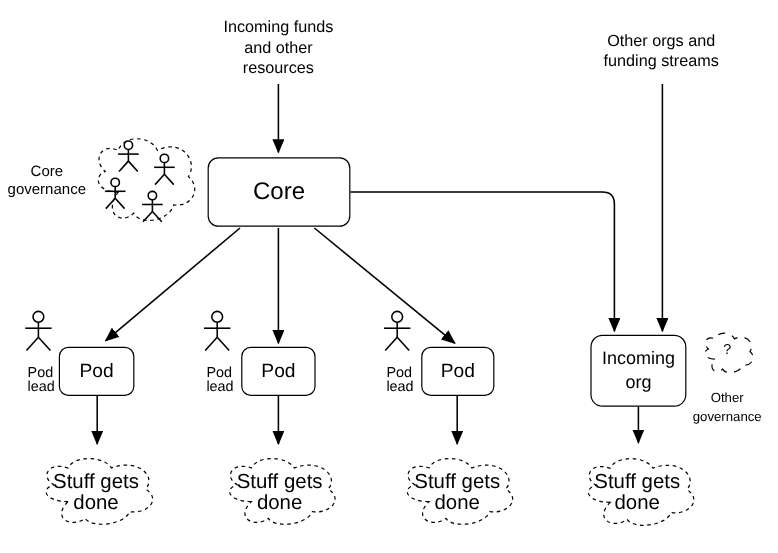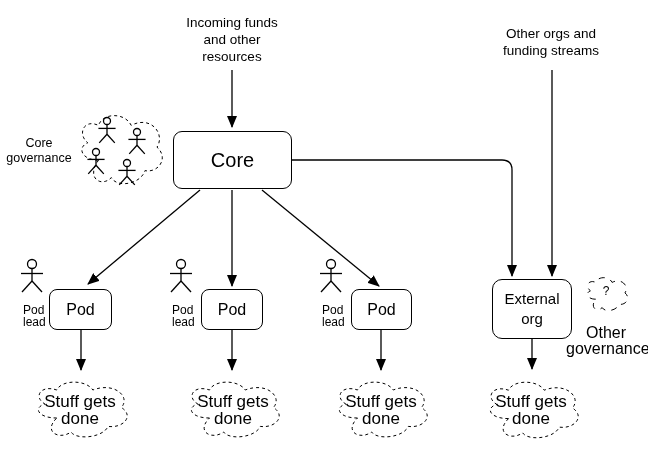--- a/index.html
+++ b/index.html
@@ -38,21 +38,21 @@
     white-space: pre-line;
   }
   .lbl-incoming   { left: 152px; top: 14px;  width: 160px; font-size: 13.5px; line-height: 17px; }
   .lbl-otherorgs  { left: 471px; top: 25px;  width: 160px; font-size: 13.5px; line-height: 17px; }
   .lbl-coregov    { left: 0px;   top: 136px; width: 78px;  font-size: 12.5px; line-height: 15px; }
   .lbl-podlead    { width: 34px; top: 305px; font-size: 12px; line-height: 11.5px; text-align: left; }
   .lbl-podlead-1  { left: 23px; }
   .lbl-podlead-2  { left: 172px; }
   .lbl-podlead-3  { left: 322px; }
   .lbl-question   { left: 596px; top: 284px; width: 20px;  font-size: 12px; }
-  .lbl-othergov   { left: 566px; top: 325px; width: 80px;  font-size: 16px; line-height: 15.5px; }
+  .lbl-othergov   { left: 566px; top: 325px; width: 80px;  font-size: 11px; line-height: 15.5px; }
   .lbl-stuff      { width: 96px; top: 393px; font-size: 17px; line-height: 17px; }
   .lbl-stuff-1 { left: 32px; }
   .lbl-stuff-2 { left: 185px; }
   .lbl-stuff-3 { left: 333px; }
   .lbl-stuff-4 { left: 483px; }
 </style>
 </head>
 <body>
 
 <div class="canvas">
@@ -110,21 +110,21 @@
   <div class="node-box pod-box-1">
     <span>Pod</span>
   </div>
   <div class="node-box pod-box-2">
     <span>Pod</span>
   </div>
   <div class="node-box pod-box-3">
     <span>Pod</span>
   </div>
   <div class="node-box external-box">
-    <span class="txt-inline" style="white-space: pre-line;">External
+    <span class="txt-inline" style="white-space: pre-line;">Incoming
 org</span>
   </div>
 
   <div class="txt lbl-otherorgs">Other orgs and
 funding streams</div>
   <div class="txt lbl-incoming">Incoming funds
 and other
 resources</div>
   <div class="txt lbl-coregov">Core
 governance</div>

